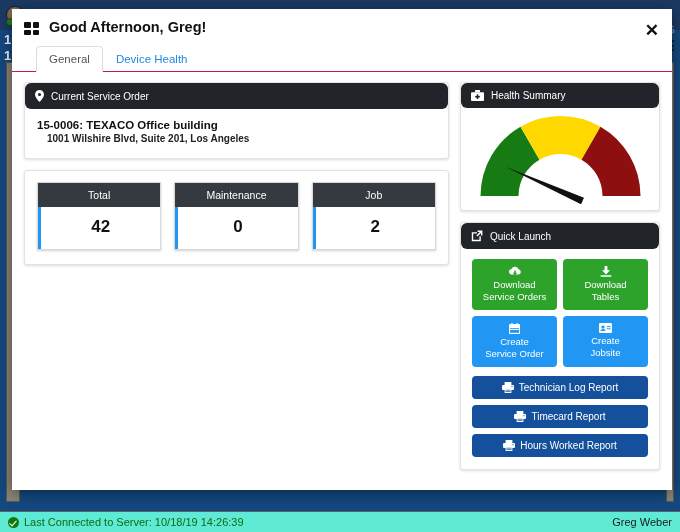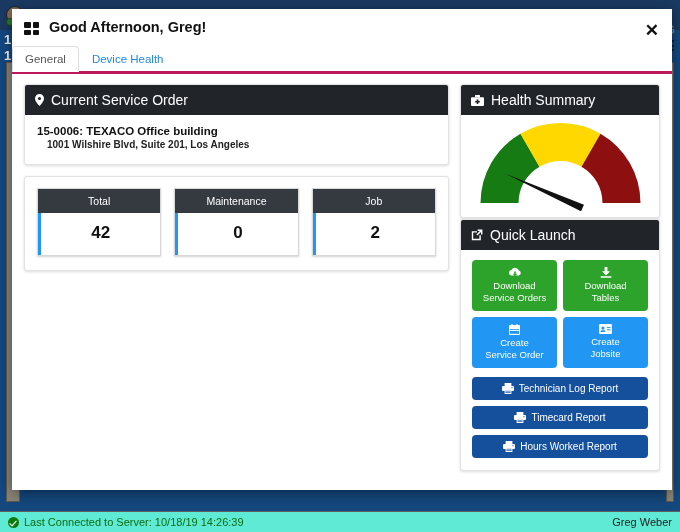--- a/index.html
+++ b/index.html
@@ -119,22 +119,22 @@
   #modal-close {
     position: absolute; right: 13px; top: 13px;
     font-size: 17px; font-weight: bold; color: #111;
     line-height: 1; cursor: pointer; background: none; border: none;
     font-family: "Liberation Sans", sans-serif;
   }
 
   
   #tabs {
     display: flex; align-items: center;
-    padding: 0 0;
-    border-bottom: 3px solid #be185d;
+    padding: 0 24px;
+    border-bottom: 1px solid #be185d;
     margin-top: 4px;
   }
   .tab {
     font-size: 11.5px; padding: 6px 12px 6px 12px;
     cursor: pointer; color: #1e88e5;
     border: 1px solid transparent;
     border-radius: 4px 4px 0 0;
     position: relative; top: 1px;
     background: transparent;
     font-family: "Liberation Sans", sans-serif;
@@ -147,35 +147,35 @@
   
   #modal-body {
     flex: 1;
     display: flex;
     padding: 10px 12px 12px 12px;
     gap: 11px;
     background: #fff;
     overflow: hidden;
   }
   #col-left { width: 425px; flex: none; display: flex; flex-direction: column; gap: 11px; }
-  #col-right { flex: 1; display: flex; flex-direction: column; gap: 1px; }
+  #col-right { flex: 1; display: flex; flex-direction: column; gap: 11px; }
 
   .card {
     background: #fff;
     border: 1px solid #e3e3e3;
     border-radius: 3px;
     box-shadow: 0 1px 3px rgba(0,0,0,.14);
     overflow: hidden;
   }
   .card-head {
     background: #212529;
     color: #fff;
-    font-size: 14px;
+    font-size: 10px;
     padding: 7px 10px;
-    display: flex; align-items: center; gap: 7px;
+    display: flex; align-items: center; gap: 7px; border-radius: 6px;
   }
   .card-head svg { flex: none; }
   .card-body { padding: 10px 12px 14px 12px; }
 
   
   #cso-title { font-size: 11.5px; font-weight: bold; color: #111; }
   #cso-addr { font-size: 10px; font-weight: bold; color: #222; margin-top: 2px; padding-left: 10px; }
 
   
   #stat-row { display: flex; gap: 13px; padding: 11px 12px 14px 12px; }

